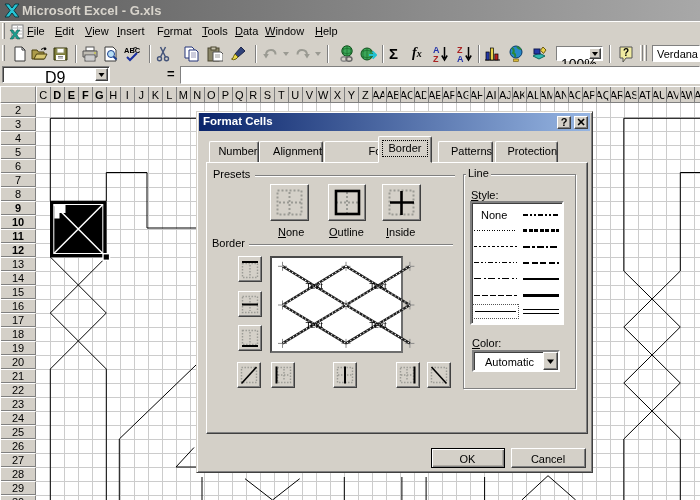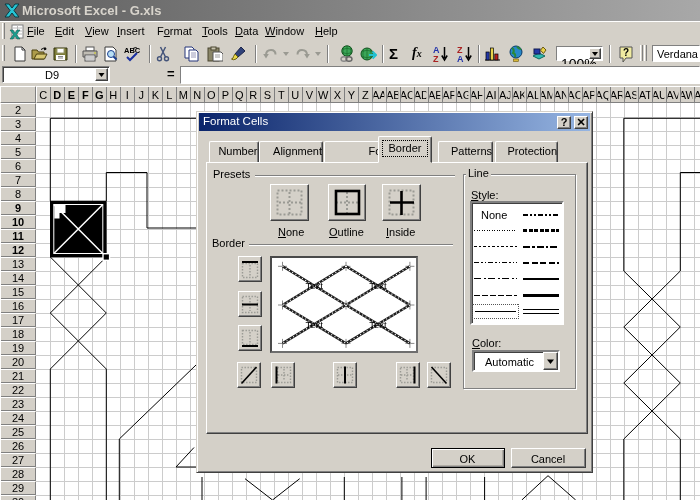--- a/index.html
+++ b/index.html
@@ -8,42 +8,42 @@
 #titletext{left:22px;top:3px;font-size:13px;font-weight:bold;color:#d8d4cc;letter-spacing:0}
 #menubar{left:0;top:21px;width:700px;height:21px;background:#d4d0c8;border-top:1px solid #fff}
 .menuitem{top:25px;font-size:11px;color:#000}
 .grip{width:3px;border-left:1px solid #fff;border-right:1px solid #808080;height:16px}
 #toolbar{left:0;top:42px;width:700px;height:22px;background:#d4d0c8}
 .tsep{width:2px;height:18px;border-left:1px solid #808080;border-right:1px solid #fff}
 .sunken{border:1px solid;border-color:#808080 #fff #fff #808080;background:#fff}
 .sunken2{border:2px solid;border-color:#808080 #fff #fff #808080;box-shadow:inset 1px 1px 0 #404040;background:#fff}
 #formulabar{left:0;top:64px;width:700px;height:22px;background:#d4d0c8}
 #namebox{left:2px;top:66px;width:108px;height:17px;background:#fff;border:1px solid;border-color:#808080 #fff #fff #808080;box-shadow:inset 1px 1px 0 #404040}
-#nameboxtext{left:45px;top:69px;font-size:11px}
+#nameboxtext{left:45px;top:69px;font-size:16px}
 #nbbtn{left:95px;top:67.5px;width:13px;height:13.5px;background:#d4d0c8;border:1px solid;border-color:#fff #404040 #404040 #fff;box-shadow:inset -1px -1px 0 #808080}
 #eqsign{left:167px;top:66px;font-size:13px;font-weight:bold}
 #fxarea{left:180px;top:66px;width:520px;height:18px;background:#fff;border:1px solid;border-color:#808080 #fff #fff #808080}
 .btn3d{background:#d4d0c8;border:1px solid;border-color:#fff #404040 #404040 #fff;box-shadow:inset -1px -1px 0 #808080}
 #dialog{left:196px;top:111px;width:397px;height:362px;background:#d4d0c8;border:1px solid;border-color:#d4d0c8 #404040 #404040 #d4d0c8;box-shadow:inset 1px 1px 0 #fff,inset -1px -1px 0 #808080;z-index:50}
 #dlgtitle{left:2px;top:1px;width:391px;height:18px;background:linear-gradient(90deg,#0a246a,#96b5e2)}
-#dlgtitletext{left:6px;top:3px;font-size:11.5px;font-weight:normal;color:#fff}
+#dlgtitletext{left:6px;top:3px;font-size:11.5px;font-weight:bold;color:#fff}
 .capbtn{top:3.5px;width:14px;height:13px;background:#d4d0c8;border:1px solid;border-color:#fff #404040 #404040 #fff;box-shadow:inset -1px -1px 0 #808080;font-size:10px;font-weight:bold;text-align:center;line-height:11px}
 .tab{top:29px;height:21.5px;background:#d4d0c8;border:1px solid;border-color:#fff #404040 #d4d0c8 #fff;border-radius:2px 2px 0 0;box-shadow:inset -1px 0 0 #808080;font-size:11px;text-align:right;padding-top:3px}
 #tabsel{left:181px;top:24px;width:54px;height:26.5px;background:#d4d0c8;border:1px solid;border-color:#fff #404040 #d4d0c8 #fff;border-radius:2px 2px 0 0;box-shadow:inset -1px 0 0 #808080;font-size:11px;text-align:center;padding-top:5px;z-index:3}
 #tabpage{left:8.5px;top:49.5px;width:382px;height:272px;background:#d4d0c8;border:1px solid;border-color:#fff #404040 #404040 #fff;box-shadow:inset -1px -1px 0 #808080}
 .gliney{height:2px;border-top:1px solid #808080;border-bottom:1px solid #fff}
 .glabel{font-size:11px;background:#d4d0c8}
 .pbtn{width:39px;height:37px;background:#d4d0c8;border:1px solid;border-color:#fff #404040 #404040 #fff;box-shadow:inset -1px -1px 0 #808080}
 .sbtn{width:24px;height:26px;background:#d4d0c8;border:1px solid;border-color:#fff #404040 #404040 #fff;box-shadow:inset -1px -1px 0 #808080}
 .lbl11{font-size:11px}
 #okbtn{left:233.5px;top:335.5px;width:74px;height:20px;background:#d4d0c8;border:1px solid #000;box-shadow:inset 1px 1px 0 #fff,inset -1px -1px 0 #808080,inset -2px -2px 0 #b0aca4;font-size:11px;text-align:center;padding-top:4px}
 #cancelbtn{left:313.5px;top:335.5px;width:75px;height:20px;background:#d4d0c8;border:1px solid;border-color:#fff #404040 #404040 #fff;box-shadow:inset -1px -1px 0 #808080;font-size:11px;text-align:center;padding-top:4px}
 u{text-decoration:underline}
 svg{display:block}
-#previewbox{left:72.5px;top:143.5px;width:148px;height:97.5px;background:#fff;border:2px solid;border-color:#4a4a4a #6e6e6e #6e6e6e #4a4a4a}
+#previewbox{left:72.5px;top:143.5px;width:133px;height:97.5px;background:#fff;border:2px solid;border-color:#4a4a4a #6e6e6e #6e6e6e #4a4a4a}
 #linegroup{left:266px;top:62px;width:113px;height:215px;border:1px solid #808080;box-shadow:1px 1px 0 #fff,inset 1px 1px 0 #fff}
 #stylebox{left:273px;top:88.5px;width:94px;height:124px}
 #colorbox{left:275px;top:238px;width:88px;height:21.5px}
 
 </style></head>
 <body>
 <div class="abs" id="titlebar"></div>
 <div class="abs" id="titletext">Microsoft Excel - G.xls</div>
 <svg class="abs" style="left:3px;top:2px" width="17" height="17" viewBox="0 0 17 17">
 <path d="M2 2 L6 2 L9 6 L12 2 L16 2 L11 8.5 L16 15 L12 15 L9 11 L6 15 L2 15 L7 8.5 Z" fill="#27c5d4" stroke="#0d3a40" stroke-width="1"></path>

